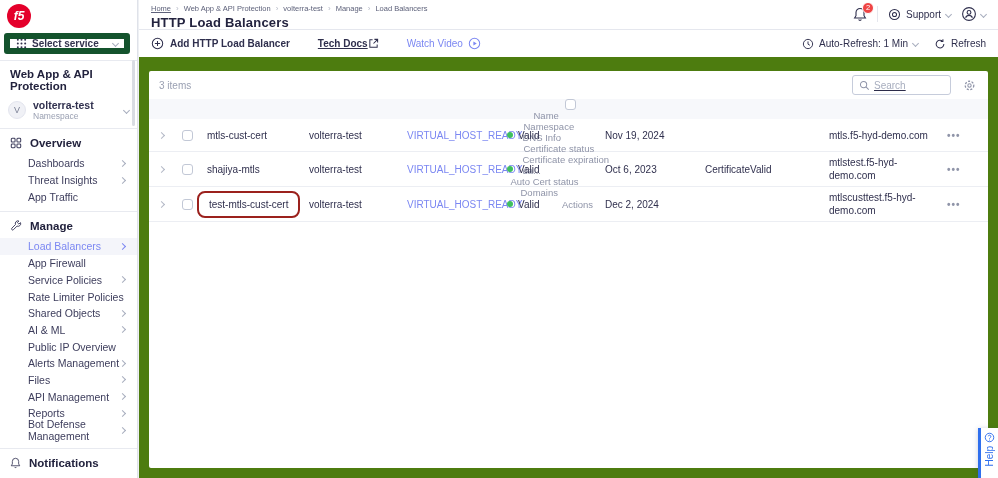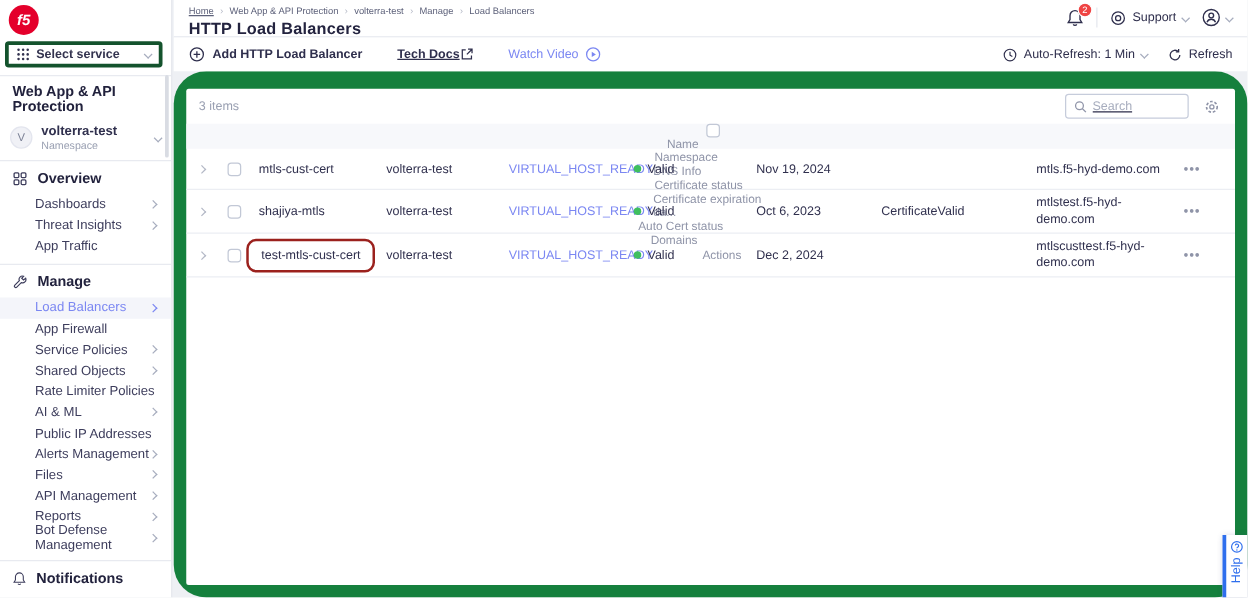--- a/index.html
+++ b/index.html
@@ -20,21 +20,21 @@
     display:flex; flex-direction:column; z-index:3;
   }
   .logo-row { padding:4px 0 2px 7px; }
   .f5-ball {
     width:24px; height:24px; border-radius:50%; background:#e4002b;
     color:#fff; font-weight:bold; font-style:italic; font-size:12px;
     display:flex; align-items:center; justify-content:center;
   }
   .select-service {
     margin:3px 7px 6px 4px; height:21px;
-    border:3px solid #14532d; border-radius:3px;
+    border:6px solid #14532d; border-radius:3px;
     display:flex; align-items:center; gap:5px; padding:0 6px;
     font-size:10px; font-weight:bold; color:#33334f; cursor:pointer;
   }
   .select-service .chev { margin-left:auto; }
   .sb-divider { border-top:1px solid #e8eaf0; }
   .service-title { padding:7px 10px 4px 10px; font-size:11.5px; font-weight:bold; color:#22223d; }
   .ns-row { display:flex; align-items:center; padding:3px 8px 7px 8px; gap:7px; cursor:pointer; }
   .ns-avatar {
     width:18px; height:18px; border-radius:50%; background:#f0f1f6;
     color:#7c8296; font-size:9px; display:flex; align-items:center; justify-content:center;
@@ -98,21 +98,21 @@
   .tb-link { display:flex; align-items:center; gap:0; font-size:10px; font-weight:bold;
     color:#2f2f4d; margin-left:28px; cursor:pointer; }
   .tb-link .lbl { text-decoration:underline; }
   .tb-video { display:flex; align-items:center; gap:5px; font-size:10px; color:#7b87f2;
     margin-left:28px; cursor:pointer; }
   .toolbar-right { margin-left:auto; display:flex; align-items:center; gap:16px; }
   .auto-refresh { display:flex; align-items:center; gap:5px; font-size:10px; color:#2f2f4d; cursor:pointer; }
   .refresh { display:flex; align-items:center; gap:5px; font-size:10px; color:#2f2f4d; cursor:pointer; }
 
   
-  .content { position:absolute; left:139px; right:0; top:57px; bottom:0; background:#15803d;border-radius:26px; }
+  .content { position:absolute; left:139px; right:0; top:57px; bottom:0; background:#4d7c0f; }
   .card { position:absolute; left:10px; right:10px; top:14px; bottom:10px; background:#fff;
     border-radius:2px; overflow:hidden; }
   .card-top { height:28px; display:flex; align-items:center; padding:0 12px 0 10px; }
   .items-count { font-size:10px; color:#9aa0b2; }
   .search-box {
     margin-left:auto; width:99px; height:20px; border:1px solid #c6ccdb; border-radius:3px;
     display:flex; align-items:center; gap:4px; padding:0 6px; background:#fff;text-decoration:underline;
   }
   .search-box input { border:none; outline:none; width:64px; font-size:10px;
     font-family:"Liberation Sans",sans-serif; color:#2c2c4a; background:transparent; }
@@ -229,32 +229,32 @@
         <span class="chev right"></span>
       </div>
       <div class="sb-item">
         <span>App Firewall</span>
       </div>
       <div class="sb-item">
         <span>Service Policies</span>
         <span class="chev right"></span>
       </div>
       <div class="sb-item">
+        <span>Rate Limiter Policies</span>
+      </div>
+      <div class="sb-item">
         <span>Shared Objects</span>
         <span class="chev right"></span>
       </div>
       <div class="sb-item">
-        <span>Rate Limiter Policies</span>
-      </div>
-      <div class="sb-item">
         <span>AI &amp; ML</span>
         <span class="chev right"></span>
       </div>
       <div class="sb-item">
-        <span>Public IP Addresses</span>
+        <span>Public IP Overview</span>
       </div>
       <div class="sb-item">
         <span>Alerts Management</span>
         <span class="chev right"></span>
       </div>
       <div class="sb-item">
         <span>Files</span>
         <span class="chev right"></span>
       </div>
       <div class="sb-item">

